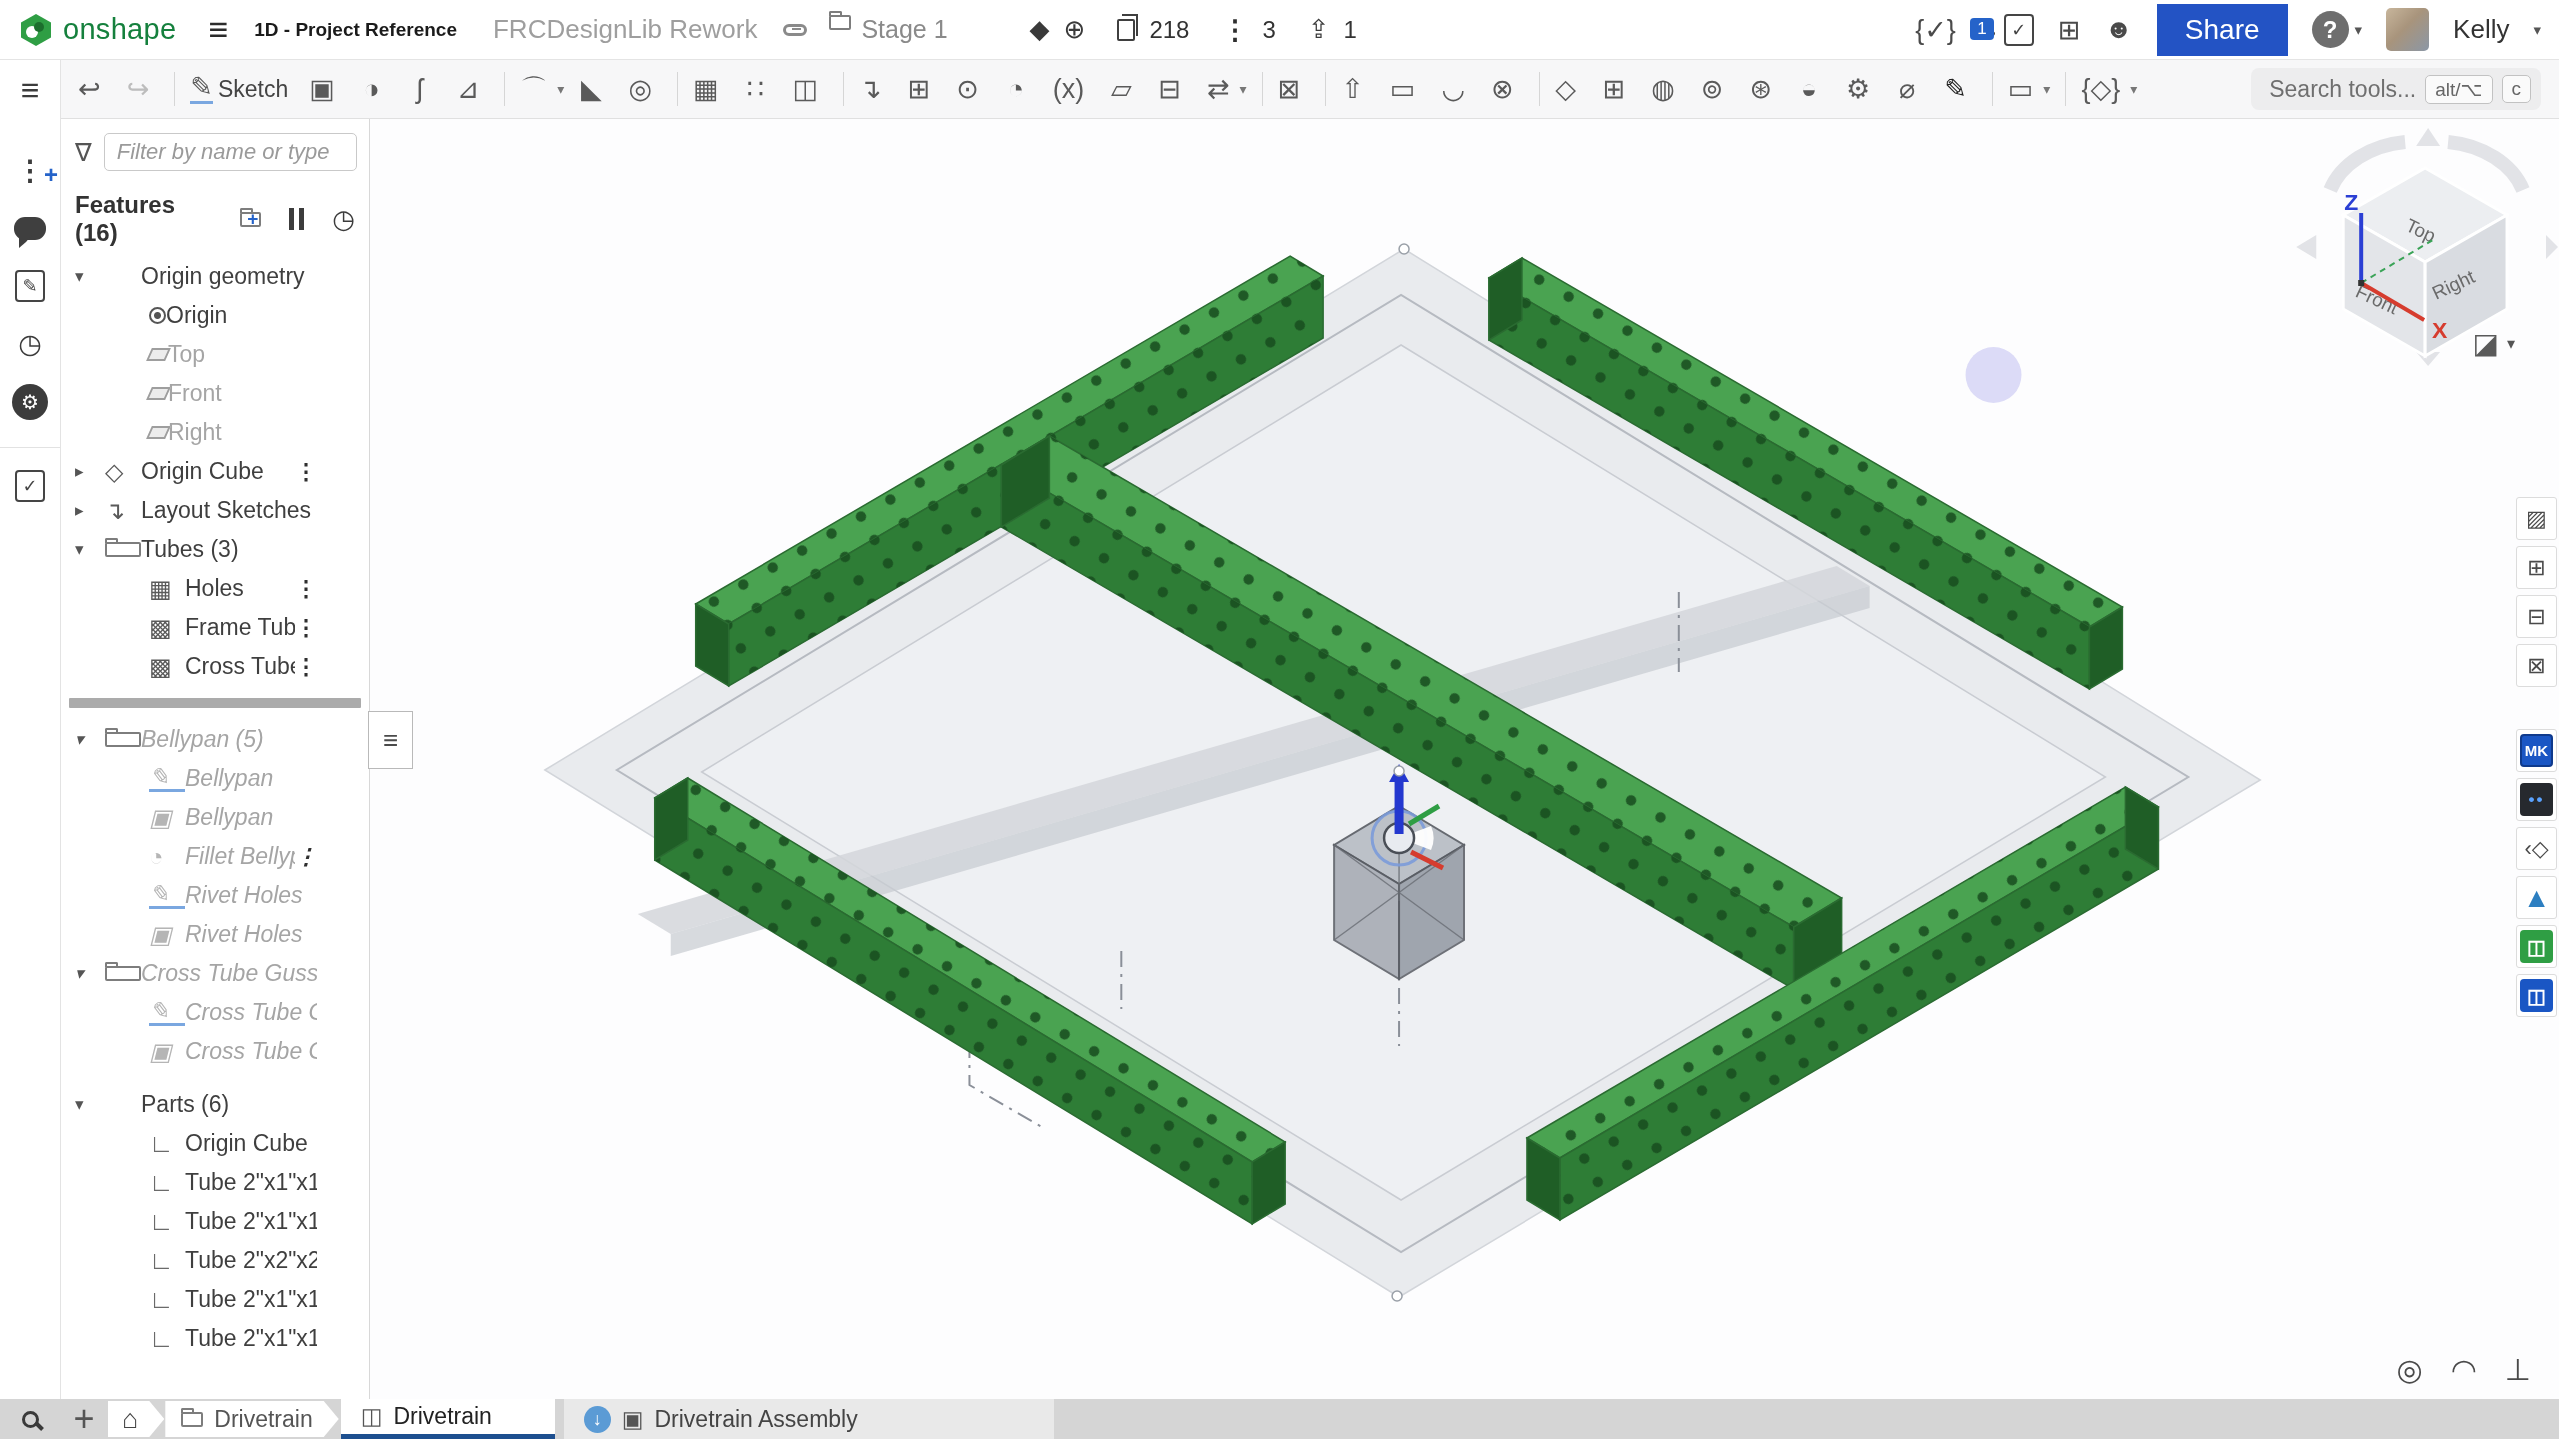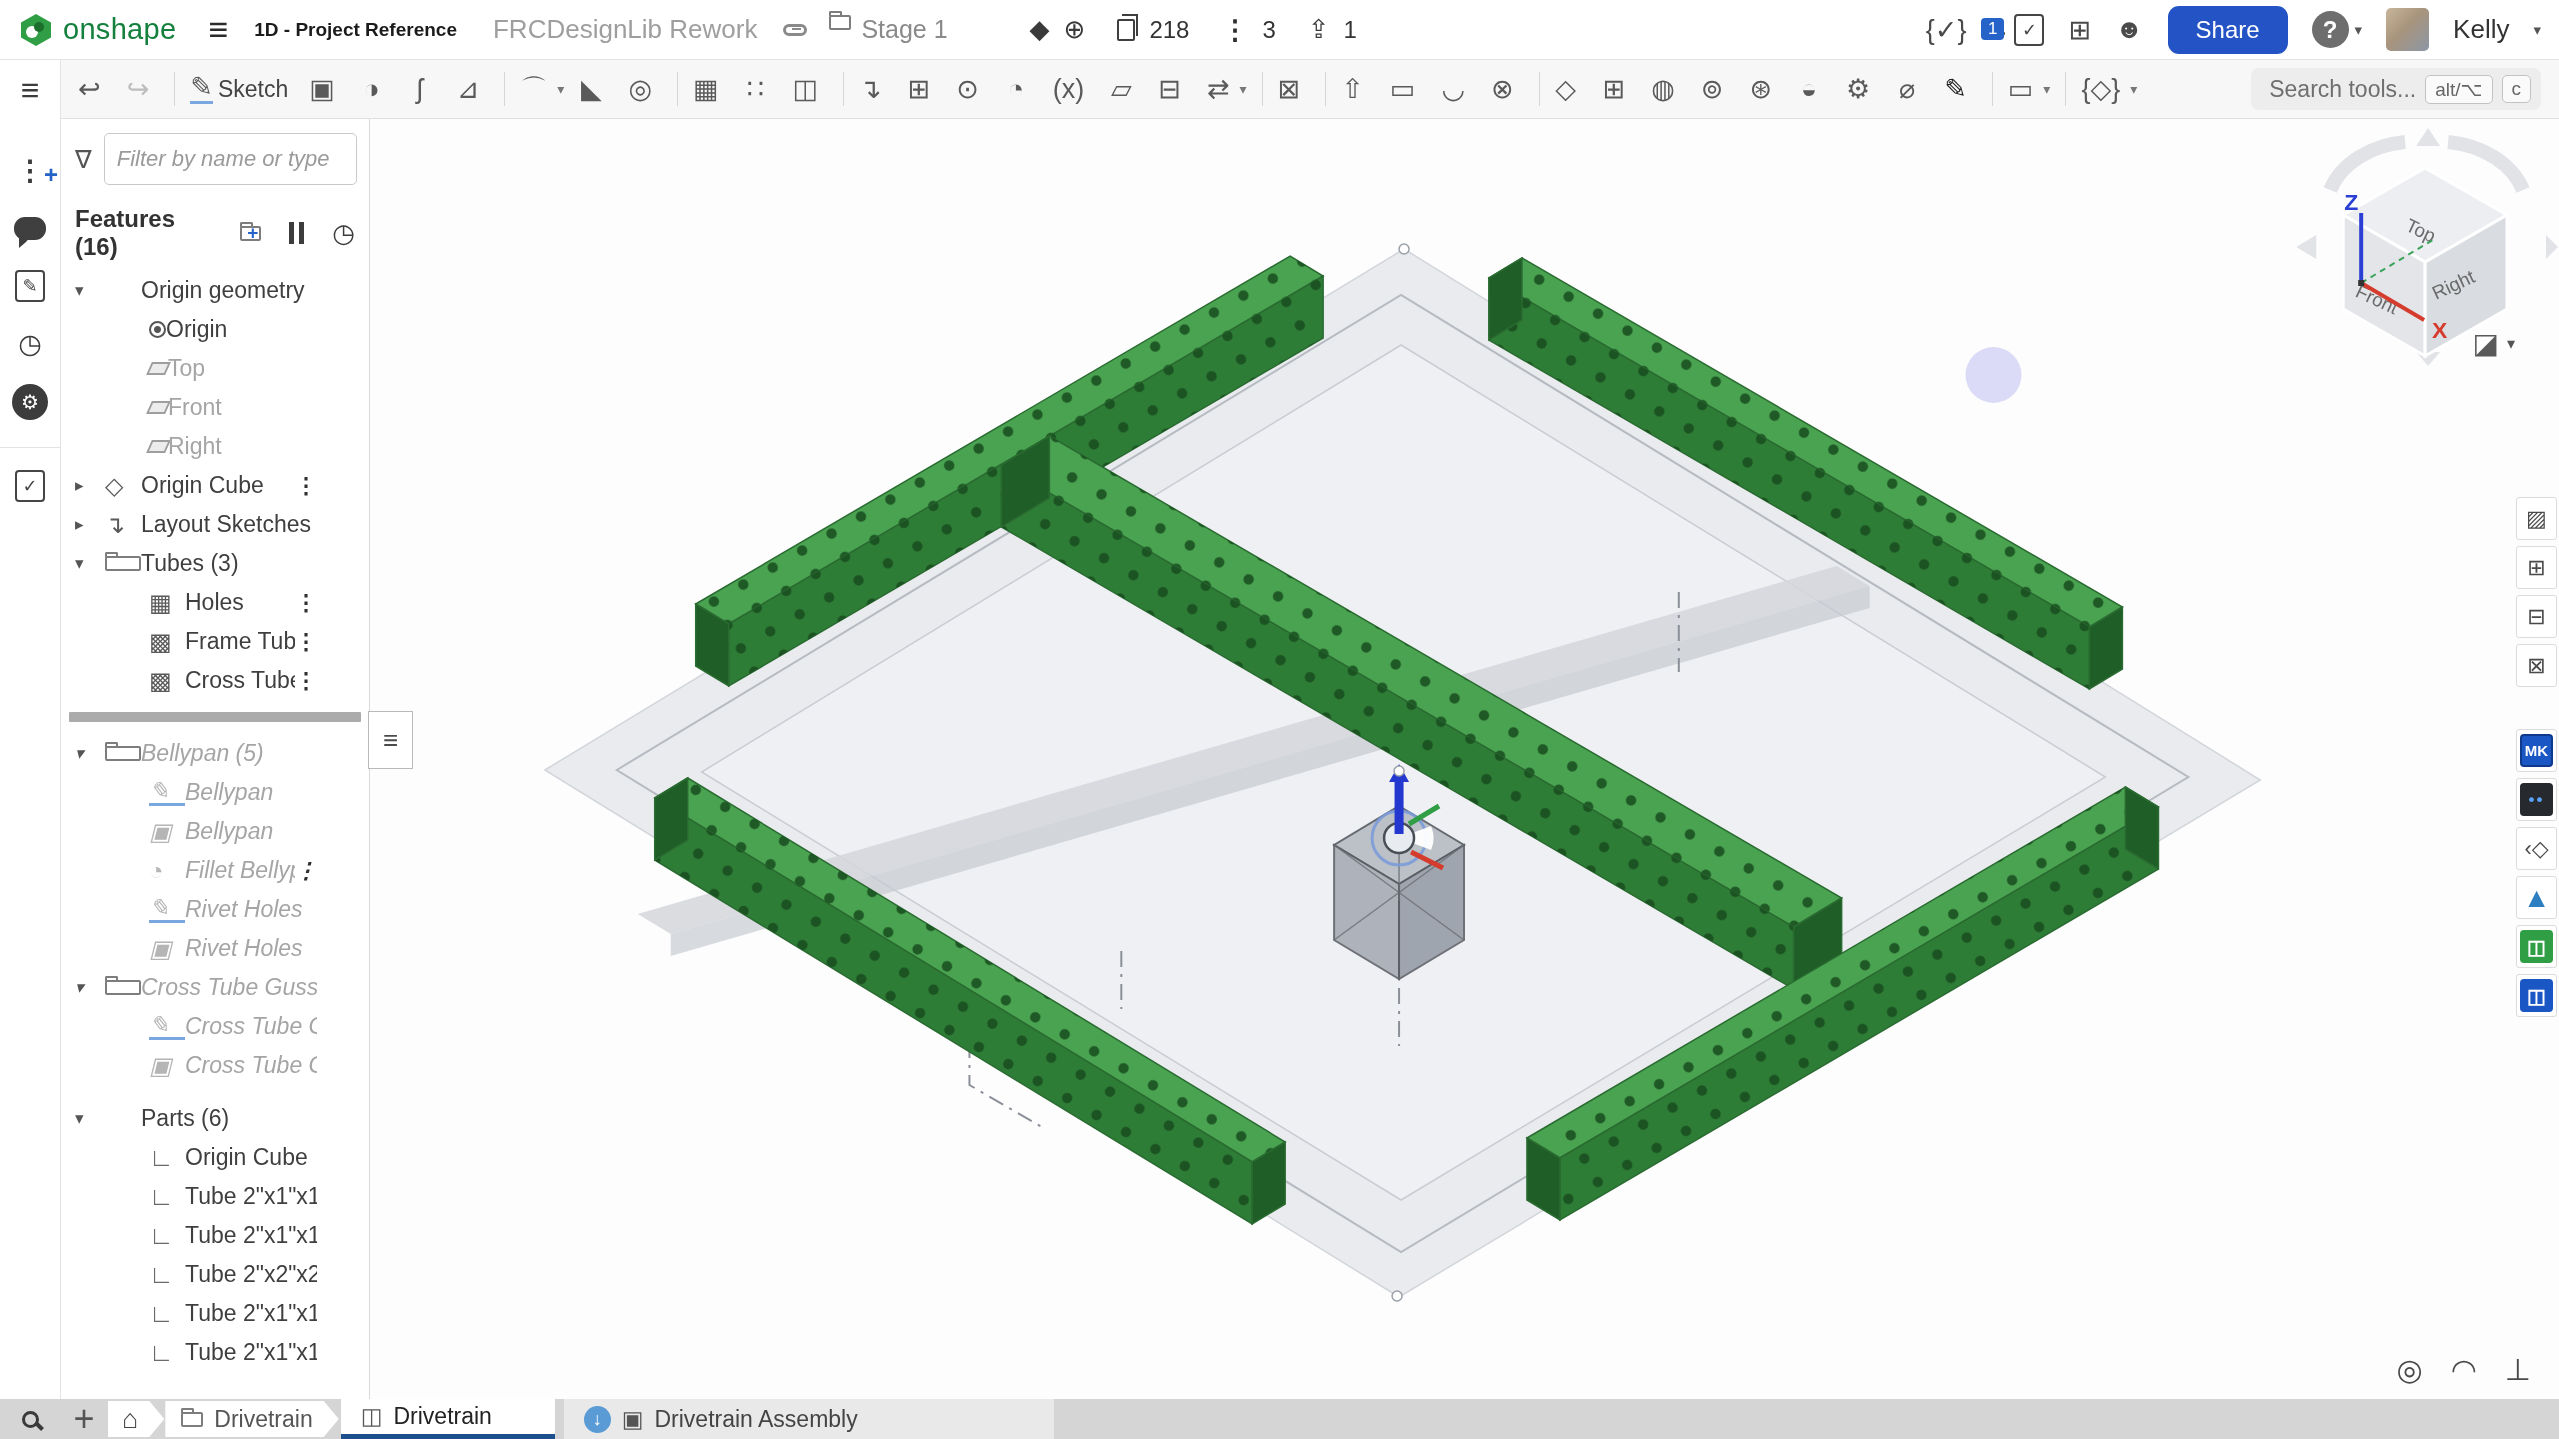--- a/index.html
+++ b/index.html
@@ -22,21 +22,21 @@
   .ic-copy::before { content:""; position:absolute; top:-7px; left:3px; width:14px; height:20px; border-top:2.5px solid #3f3f3f; border-right:2.5px solid #3f3f3f; }
   .vdots { font-weight:bold; font-size:27px; color:#2e2e2e; }
   .num { margin-right:18px; }
   .hdr-right { margin-left:auto; display:flex; align-items:center; gap:24px; }
   .gico { font-size:27px; color:#4a4a4a; }
   .bellwrap { position:relative; }
   .ic-bell { width:22px; height:18px; background:#3f3f3f; border-radius:10px 10px 3px 3px; position:relative; }
   .ic-bell::after { content:""; position:absolute; bottom:-6px; left:7px; width:8px; height:5px; background:#3f3f3f; border-radius:50%; }
   .badge { position:absolute; top:-12px; right:-14px; background:#2563c9; color:#fff; font-size:17px; padding:1px 7px; border-radius:4px; }
   .ic-box { border:2.5px solid #454545; border-radius:4px; width:30px; height:32px; display:flex; align-items:center; justify-content:center; font-size:18px; color:#454545; }
-  .share { background:#2353c4; color:#fff; border:none; border-radius:11px; font-size:24px; padding:10px 28px; font-family:inherit; }
+  .share { background:#2353c4; color:#fff; border:none; border-radius:0; font-size:28px; padding:10px 28px; font-family:inherit; }
   .helpwrap { display:flex; align-items:center; gap:6px; }
   .helpq { width:37px; height:37px; border-radius:50%; background:#6e6e6e; color:#fff; font-size:24px; font-weight:bold; display:flex; align-items:center; justify-content:center; }
   .caret { font-size:15px; color:#555; }
   .avatar { width:43px; height:43px; border-radius:5px; background:linear-gradient(135deg,#c8b69c 0%,#a8947c 45%,#8b97a6 100%); }
   .uname { font-size:26px; color:#333; }
 
   
   .app { display:flex; height:1339px; }
   .rail { width:61px; border-right:1px solid #e3e3e3; background:#fff; display:flex; flex-direction:column; align-items:center; }
   .rbtn { width:100%; height:46px; margin:6px 0; display:flex; align-items:center; justify-content:center; font-size:27px; color:#3c3c3c; background:none; border:none; font-family:inherit; }
@@ -60,21 +60,21 @@
   .sketchpen { border-bottom:3px solid #7aa7e0; line-height:1; }
   .dark { color:#222; }
   .tsearch { margin-left:auto; display:flex; align-items:center; gap:9px; background:#ededee; border-radius:8px; height:42px; padding:0 10px 0 18px; color:#6f6f6f; font-size:23px; margin-right:8px; }
   .kbd { border:1.5px solid #c2c2c2; background:#fafafa; border-radius:5px; padding:2px 9px; font-size:19px; color:#666; }
 
   
   .content { flex:1; display:flex; min-height:0; }
   .fpanel { width:309px; border-right:1px solid #d8d8d8; background:#fff; position:relative; flex:none; }
   .filterrow { display:flex; align-items:center; padding:14px 12px 8px 14px; gap:12px; }
   .filtericon { color:#555; font-size:25px; }
-  .filterinput { flex:1; min-width:0; height:52px; border:1.5px solid #c9c9c9; border-radius:5px; font-size:22px; font-style:italic; color:#555; padding:0 12px; outline:none; font-family:inherit; background:#fff; }
+  .filterinput { flex:1; min-width:0; height:38px; border:1.5px solid #c9c9c9; border-radius:5px; font-size:22px; font-style:italic; color:#555; padding:0 12px; outline:none; font-family:inherit; background:#fff; }
   .filterinput::placeholder { color:#9a9a9a; font-style:italic; }
   .fheader { display:flex; align-items:center; padding:12px 14px 10px 14px; gap:28px; }
   .ftitle { font-weight:bold; font-size:24px; color:#333; }
   .ic-folder { width:22px; height:15px; border:2px solid #7d7d7d; border-radius:2px; position:relative; display:inline-block; background:#fff; }
   .ic-folder::before { content:""; position:absolute; top:-6px; left:-2px; width:9px; height:3px; border:2px solid #7d7d7d; border-bottom:none; border-radius:2px 2px 0 0; }
   .fplus { position:relative; }
   .fplus::after { content:"+"; position:absolute; color:#2563c9; font-weight:bold; font-size:19px; left:5px; top:-6px; }
   .ic-pause { width:16px; height:22px; border-left:5px solid #3c3c3c; border-right:5px solid #3c3c3c; }
   .fclock { font-size:26px; color:#3c3c3c; }
 

